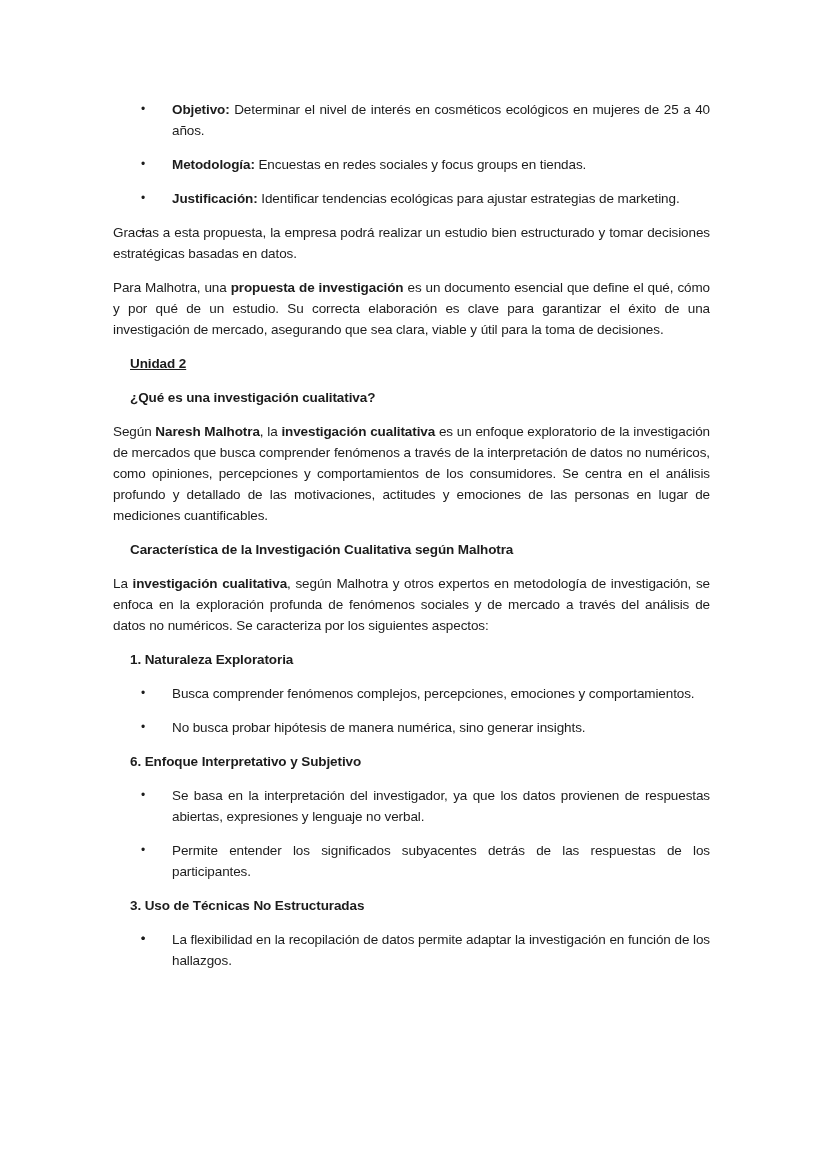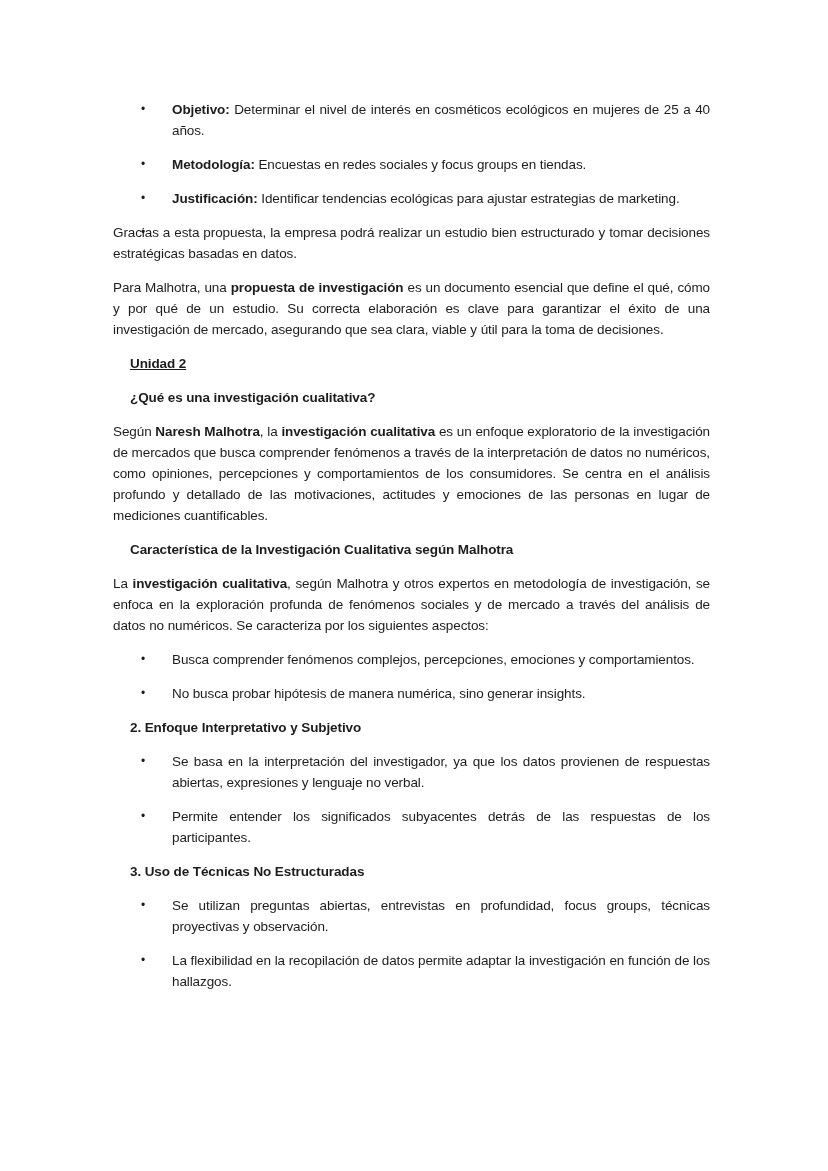--- a/index.html
+++ b/index.html
@@ -58,21 +58,22 @@
     <div class="block bullet"><span class="marker">•</span><span class="bullet-text"><b>Metodología: </b><span>Encuestas en redes sociales y focus groups en tiendas.</span></span></div>
     <div class="block bullet"><span class="marker">•</span><span class="bullet-text"><b>Justificación: </b><span>Identificar tendencias ecológicas para ajustar estrategias de marketing.</span></span></div>
     <div class="block bullet"><span class="marker">•</span></div>
     <div class="block paragraph"><span>Gracias a esta propuesta, la empresa podrá realizar un estudio bien estructurado y tomar decisiones estratégicas basadas en datos.</span></div>
     <div class="block paragraph"><span>Para Malhotra, una </span><b>propuesta de investigación</b><span> es un documento esencial que define el qué, cómo y por qué de un estudio. Su correcta elaboración es clave para garantizar el éxito de una investigación de mercado, asegurando que sea clara, viable y útil para la toma de decisiones.</span></div>
     <div class="block unit-heading"><b class="u">Unidad 2</b></div>
     <div class="block heading"><b>¿Qué es una investigación cualitativa?</b></div>
     <div class="block paragraph"><span>Según </span><b>Naresh Malhotra</b><span>, la </span><b>investigación cualitativa</b><span> es un enfoque exploratorio de la investigación de mercados que busca comprender fenómenos a través de la interpretación de datos no numéricos, como opiniones, percepciones y comportamientos de los consumidores. Se centra en el análisis profundo y detallado de las motivaciones, actitudes y emociones de las personas en lugar de mediciones cuantificables.</span></div>
     <div class="block heading"><b>Característica de la Investigación Cualitativa según Malhotra</b></div>
     <div class="block paragraph"><span>La </span><b>investigación cualitativa</b><span>, según Malhotra y otros expertos en metodología de investigación, se enfoca en la exploración profunda de fenómenos sociales y de mercado a través del análisis de datos no numéricos. Se caracteriza por los siguientes aspectos:</span></div>
+    <div class="block heading"><b>1. Naturaleza Exploratoria</b></div>
     <div class="block bullet"><span class="marker">•</span><span class="bullet-text"><span>Busca comprender fenómenos complejos, percepciones, emociones y comportamientos.</span></span></div>
     <div class="block bullet"><span class="marker">•</span><span class="bullet-text"><span>No busca probar hipótesis de manera numérica, sino generar insights.</span></span></div>
-    <div class="block heading"><b>2. Enfoque Interpretativo y Subjetivo</b></div>
+    <div class="block heading"><b>6. Enfoque Interpretativo y Subjetivo</b></div>
     <div class="block bullet"><span class="marker">•</span><span class="bullet-text"><span>Se basa en la interpretación del investigador, ya que los datos provienen de respuestas abiertas, expresiones y lenguaje no verbal.</span></span></div>
     <div class="block bullet"><span class="marker">•</span><span class="bullet-text"><span>Permite entender los significados subyacentes detrás de las respuestas de los participantes.</span></span></div>
     <div class="block heading"><b>3. Uso de Técnicas No Estructuradas</b></div>
-    <div class="block bullet"><span class="marker">•</span><span class="bullet-text"><span>Se utilizan preguntas abiertas, entrevistas en profundidad, focus groups, técnicas proyectivas y observación.</span></span></div>
+    <div class="block bullet"><span class="marker">•</span></div>
     <div class="block bullet"><span class="marker">•</span><span class="bullet-text"><span>La flexibilidad en la recopilación de datos permite adaptar la investigación en función de los hallazgos.</span></span></div>
   </div>
 
 </body></html>

